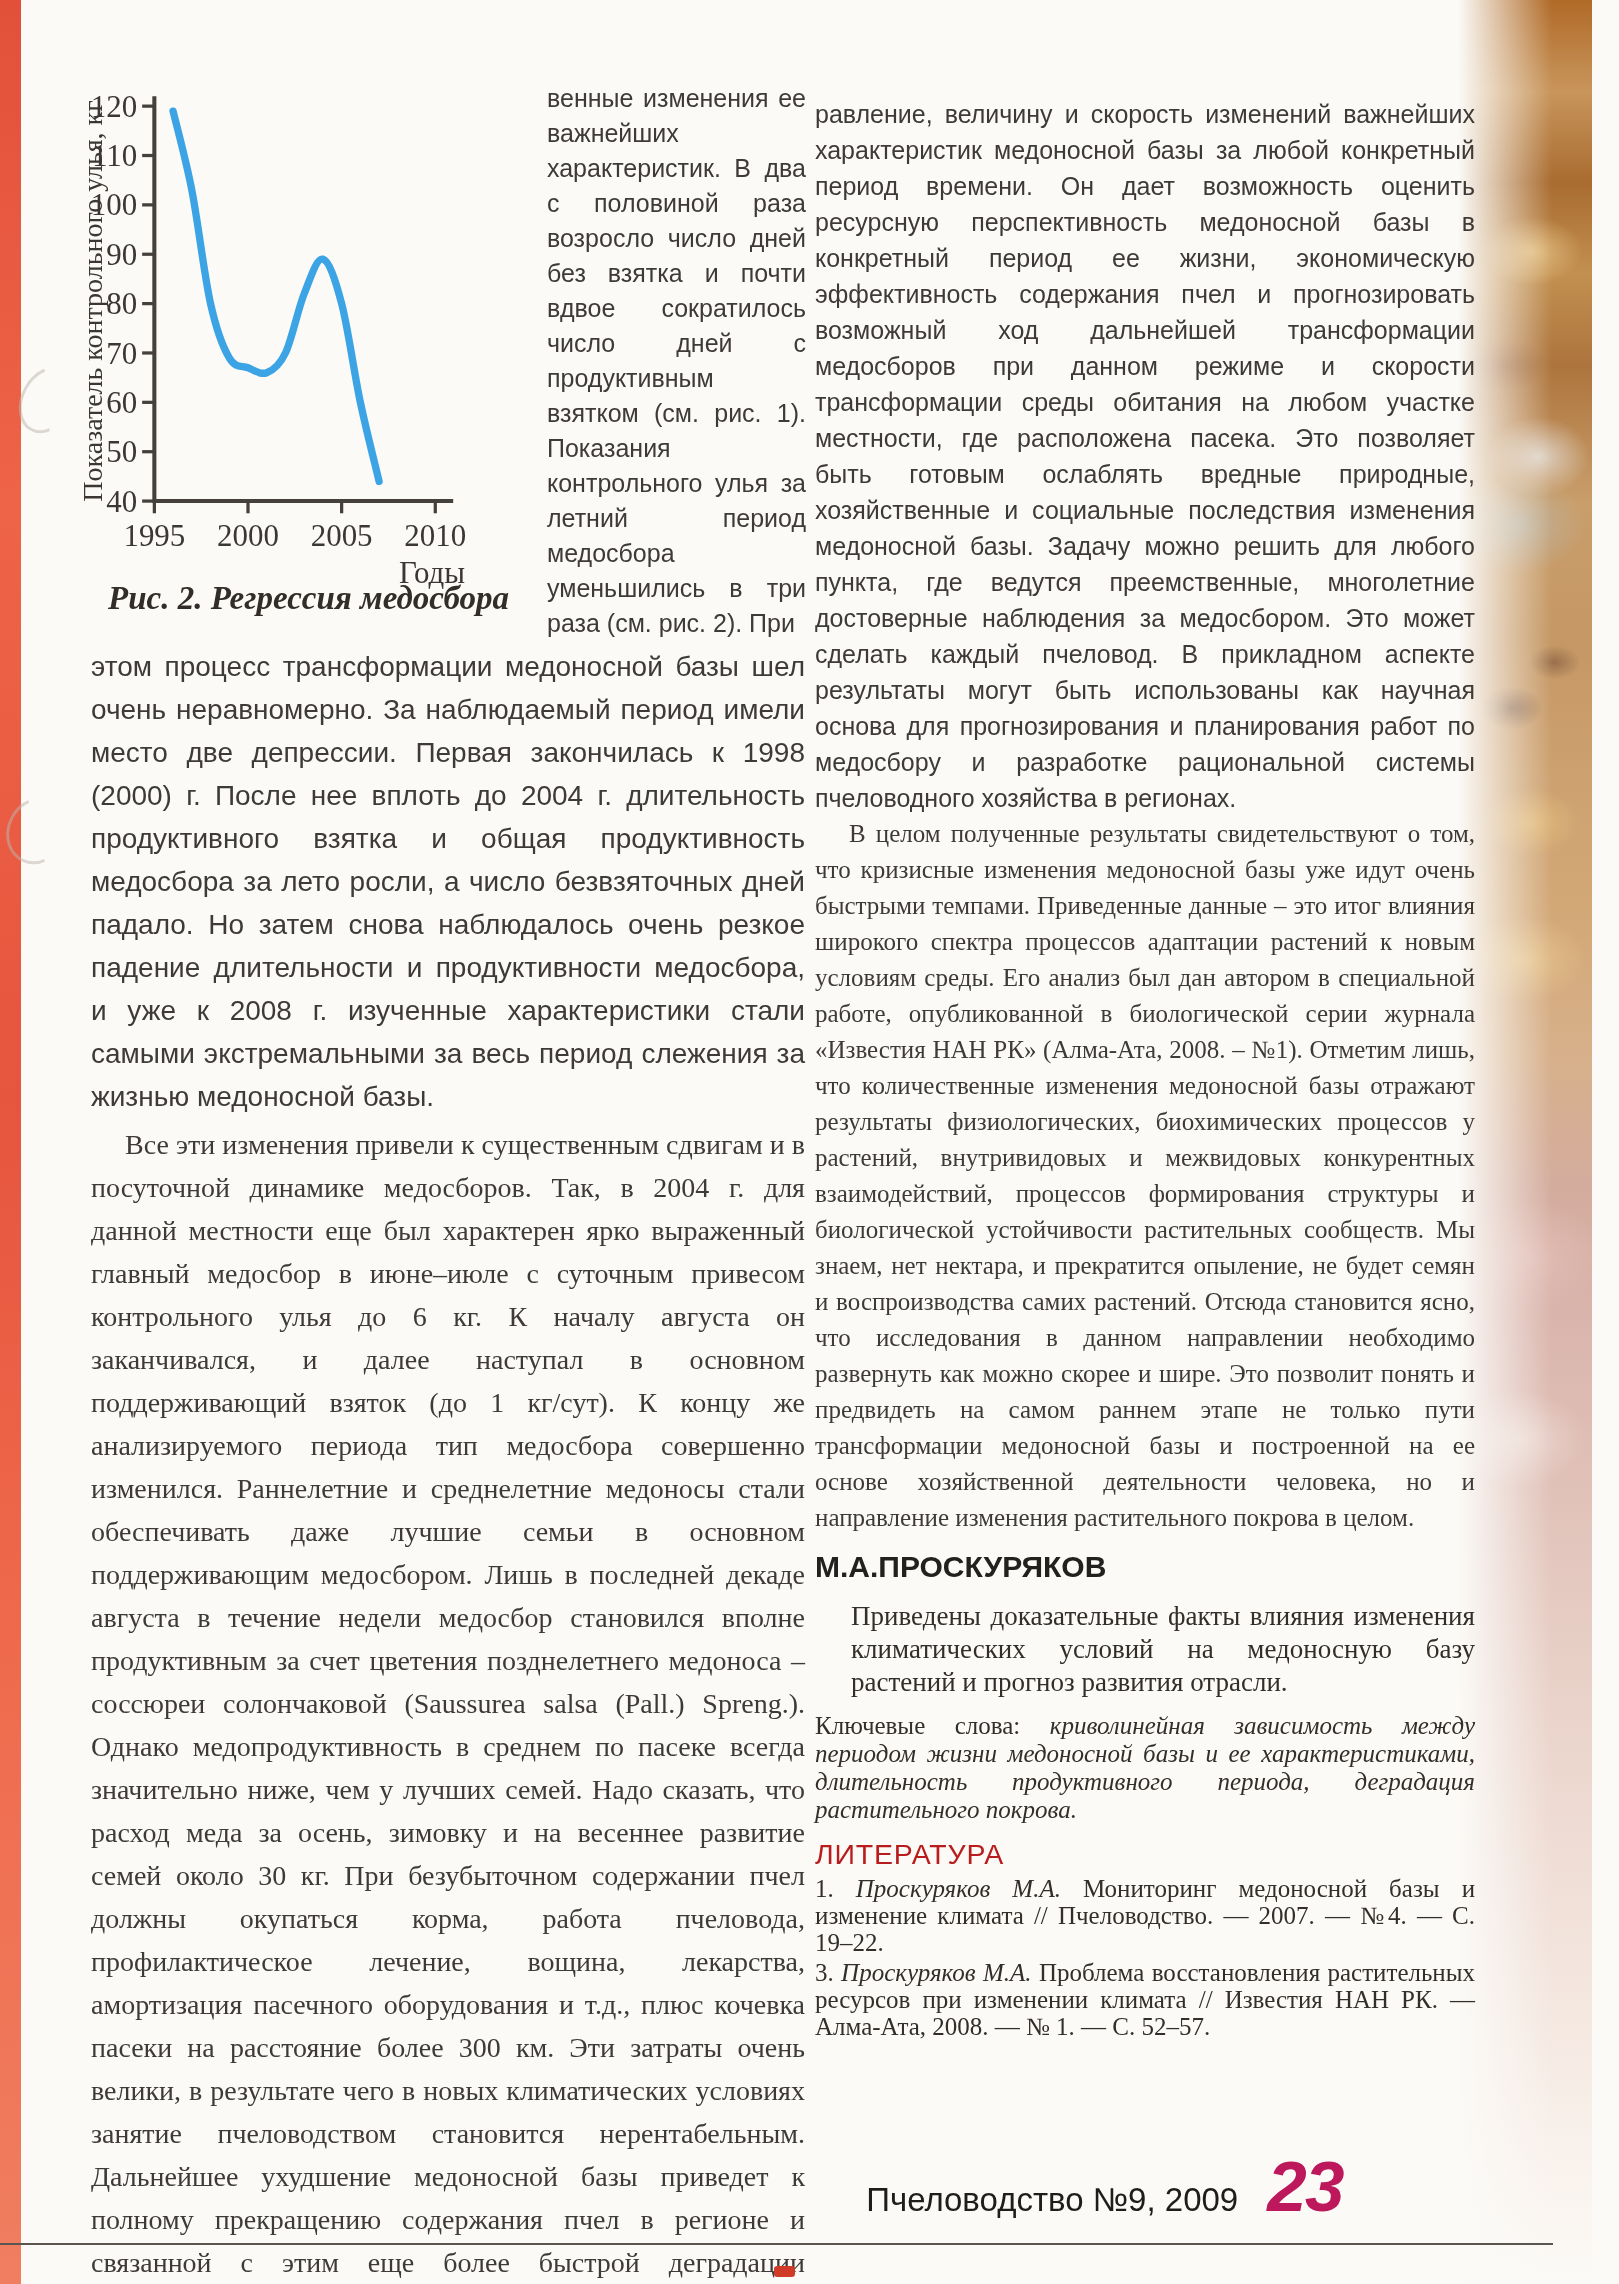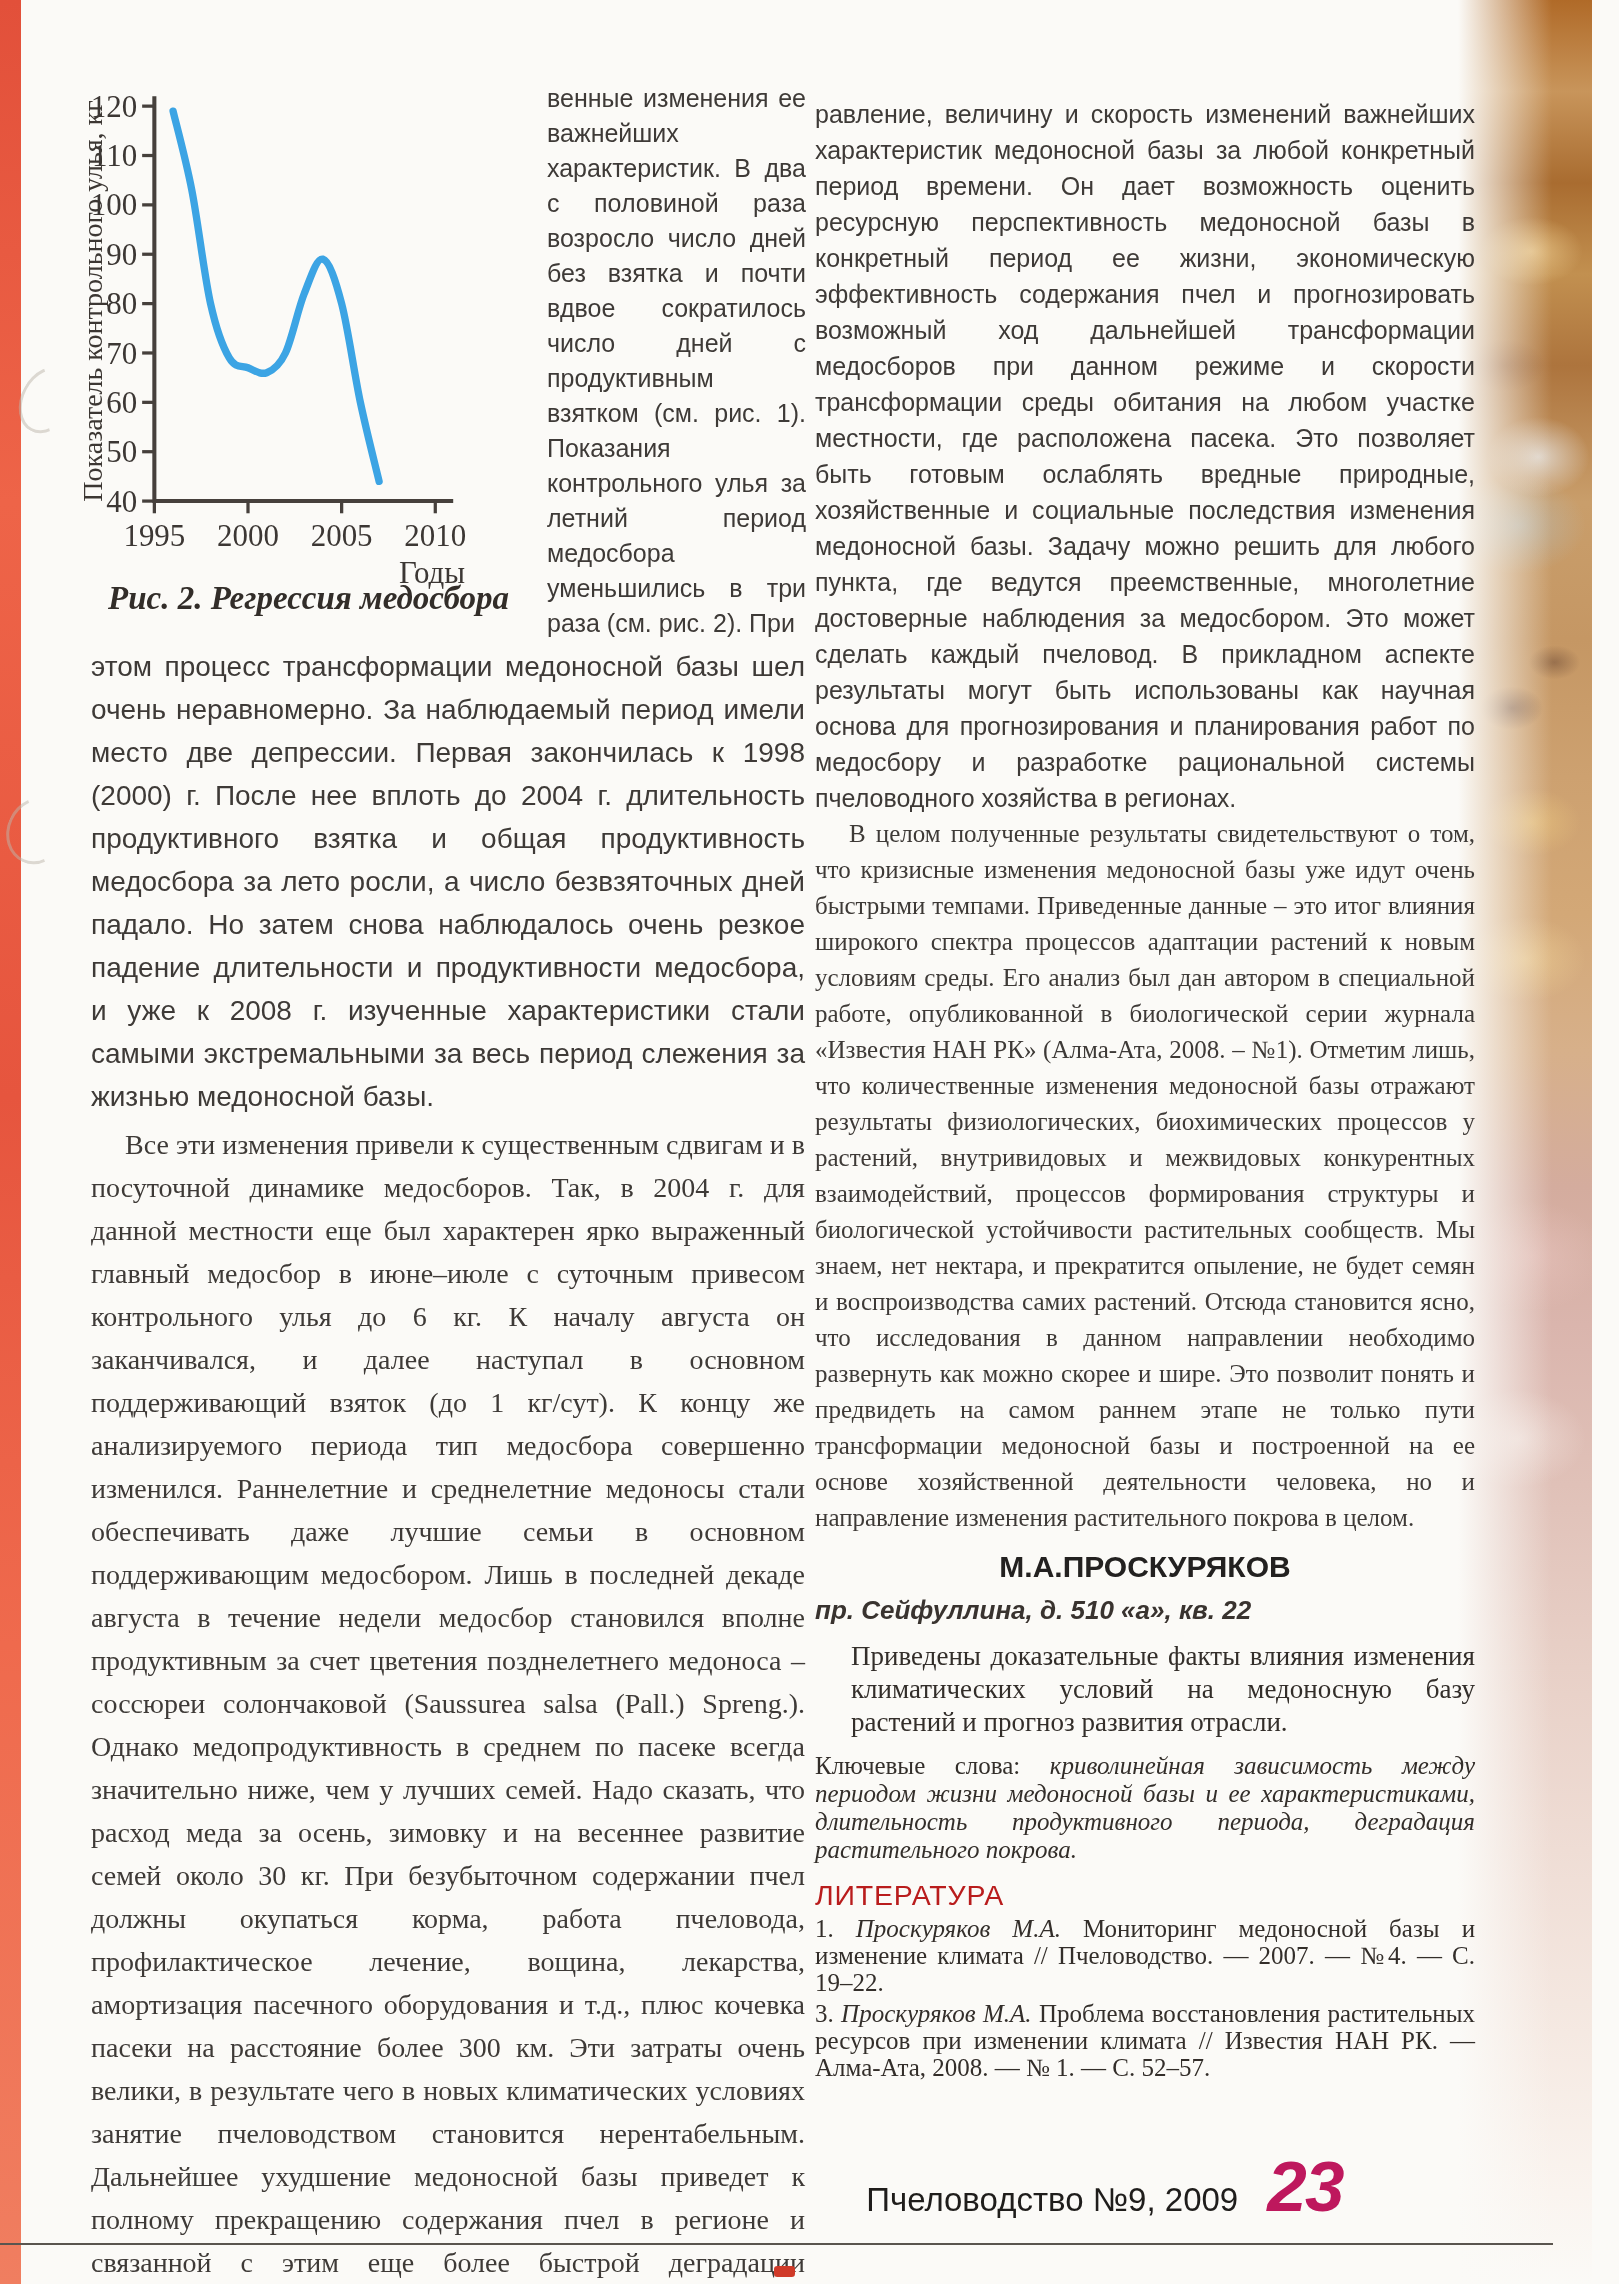--- a/index.html
+++ b/index.html
@@ -46,21 +46,21 @@
   p{margin:0;}
   .just{text-align:justify;}
   .narrowcol{position:absolute;left:547px;top:81px;width:259px;
              font-size:25px;line-height:35px;}
   .leftcol{position:absolute;left:91px;top:645px;width:714px;
            font-size:28px;line-height:43px;}
   .leftcol p{margin-bottom:4.9px;}
   .rightcol{position:absolute;left:815px;top:96px;width:660px;
             font-size:25px;line-height:36px;}
   .ind{text-indent:34px;font-family:Liberation Serif, serif;}
-  .author{margin-top:13px;font-size:30px;font-weight:bold;text-align:center;color:#232120;line-height:36px;}
+  .author{margin-top:13px;font-size:30px;font-weight:bold;text-align:left;color:#232120;line-height:36px;}
   .addr{margin-top:9.8px;font-size:26px;font-weight:bold;font-style:italic;line-height:31px;color:#39332f;}
   .abstract{margin-top:14.7px;font-family:"Liberation Serif",serif;font-size:27px;line-height:33px;color:#332e2a;margin-left:36px;}
   .keywords{margin-top:13px;font-family:"Liberation Serif",serif;font-size:25px;line-height:28px;color:#332e2a;}
   .keywords em{font-style:italic;margin-top:43px;}
   .lit-h{margin-top:14.7px;font-family:Liberation Sans, sans-serif;font-size:28.5px;letter-spacing:0.8px;color:#b91c1c;line-height:33px;}
   .ref{margin-top:3.3px;font-family:"Liberation Serif",serif;font-size:25px;line-height:27px;color:#332e2a;}
   .ref em{font-style:italic;}
 
   .footer{position:absolute;left:815px;top:2146px;width:528px;display:flex;
           justify-content:flex-end;align-items:baseline;gap:29px;}
@@ -124,21 +124,20 @@
     <p class="just ind" data-name="body-paragraph">Все эти изменения привели к существенным сдвигам и в посуточной динамике медосборов. Так, в 2004 г. для данной местности еще был характерен ярко выраженный главный медосбор в июне–июле с суточным привесом контрольного улья до 6 кг. К началу августа он заканчивался, и далее наступал в основном поддерживающий взяток (до 1 кг/сут). К концу же анализируемого периода тип медосбора совершенно изменился. Раннелетние и среднелетние медоносы стали обеспечивать даже лучшие семьи в основном поддерживающим медосбором. Лишь в последней декаде августа в течение недели медосбор становился вполне продуктивным за счет цветения позднелетнего медоноса – соссюреи солончаковой (Saussurea salsa (Pall.) Spreng.). Однако медопродуктивность в среднем по пасеке всегда значительно ниже, чем у лучших семей. Надо сказать, что расход меда за осень, зимовку и на весеннее развитие семей около 30 кг. При безубыточном содержании пчел должны окупаться корма, работа пчеловода, профилактическое лечение, вощина, лекарства, амортизация пасечного оборудования и т.д., плюс кочевка пасеки на расстояние более 300 км. Эти затраты очень велики, в результате чего в новых климатических условиях занятие пчеловодством становится нерентабельным. Дальнейшее ухудшение медоносной базы приведет к полному прекращению содержания пчел в регионе и связанной с этим еще более быстрой деградации растительного покрова из-за плохого опыления, снижения качества и урожая семян медоносных растений.</p>
 
   </div>
 
   <div class="rightcol" data-name="right-column">
     <p class="just" data-name="body-paragraph">равление, величину и скорость изменений важнейших характеристик медоносной базы за любой конкретный период времени. Он дает возможность оценить ресурсную перспективность медоносной базы в конкретный период ее жизни, экономическую эффективность содержания пчел и прогнозировать возможный ход дальнейшей трансформации медосборов при данном режиме и скорости трансформации среды обитания на любом участке местности, где расположена пасека. Это позволяет быть готовым ослаблять вредные природные, хозяйственные и социальные последствия изменения медоносной базы. Задачу можно решить для любого пункта, где ведутся преемственные, многолетние достоверные наблюдения за медосбором. Это может сделать каждый пчеловод. В прикладном аспекте результаты могут быть использованы как научная основа для прогнозирования и планирования работ по медосбору и разработке рациональной системы пчеловодного хозяйства в регионах.</p>
     <p class="just ind" data-name="body-paragraph">В целом полученные результаты свидетельствуют о том, что кризисные изменения медоносной базы уже идут очень быстрыми темпами. Приведенные данные – это итог влияния широкого спектра процессов адаптации растений к новым условиям среды. Его анализ был дан автором в специальной работе, опубликованной в биологической серии журнала «Известия НАН РК» (Алма-Ата, 2008. – №1). Отметим лишь, что количественные изменения медоносной базы отражают результаты физиологических, биохимических процессов у растений, внутривидовых и межвидовых конкурентных взаимодействий, процессов формирования структуры и биологической устойчивости растительных сообществ. Мы знаем, нет нектара, и прекратится опыление, не будет семян и воспроизводства самих растений. Отсюда становится ясно, что исследования в данном направлении необходимо развернуть как можно скорее и шире. Это позволит понять и предвидеть на самом раннем этапе не только пути трансформации медоносной базы и построенной на ее основе хозяйственной деятельности человека, но и направление изменения растительного покрова в целом.</p>
 
     <div class="author" data-name="author-name">М.А.ПРОСКУРЯКОВ</div>
     <div class="addr" data-name="author-address">
-      <div data-name="author-address-line">пр. Сейфуллина, д. 510 «а», кв. 22</div>
     </div>
 
     <p class="abstract just" data-name="abstract-text">Приведены доказательные факты влияния изменения климатических условий на медоносную базу растений и прогноз развития отрасли.</p>
 
     <p class="keywords just" data-name="keywords-block"><span data-name="keywords-label">Ключевые слова:</span> <em data-name="keywords-text">криволинейная зависимость между периодом жизни медоносной базы и ее характеристиками, длительность продуктивного периода, деградация растительного покрова.</em></p>
 
     <div class="lit-h" data-name="literature-heading">ЛИТЕРАТУРА</div>
 
     <p class="ref just" data-name="reference-item"><span data-name="reference-number">1.</span> <em data-name="reference-author">Проскуряков М.А.</em> <span data-name="reference-text">Мониторинг медоносной базы и изменение климата // Пчеловодство. — 2007. — №4. — С. 19–22.</span></p>
     <p class="ref just" data-name="reference-item"><span data-name="reference-number">3.</span> <em data-name="reference-author">Проскуряков М.А.</em> <span data-name="reference-text">Проблема восстановления растительных ресурсов при изменении климата // Известия НАН РК. — Алма-Ата, 2008. — № 1. — С. 52–57.</span></p>

